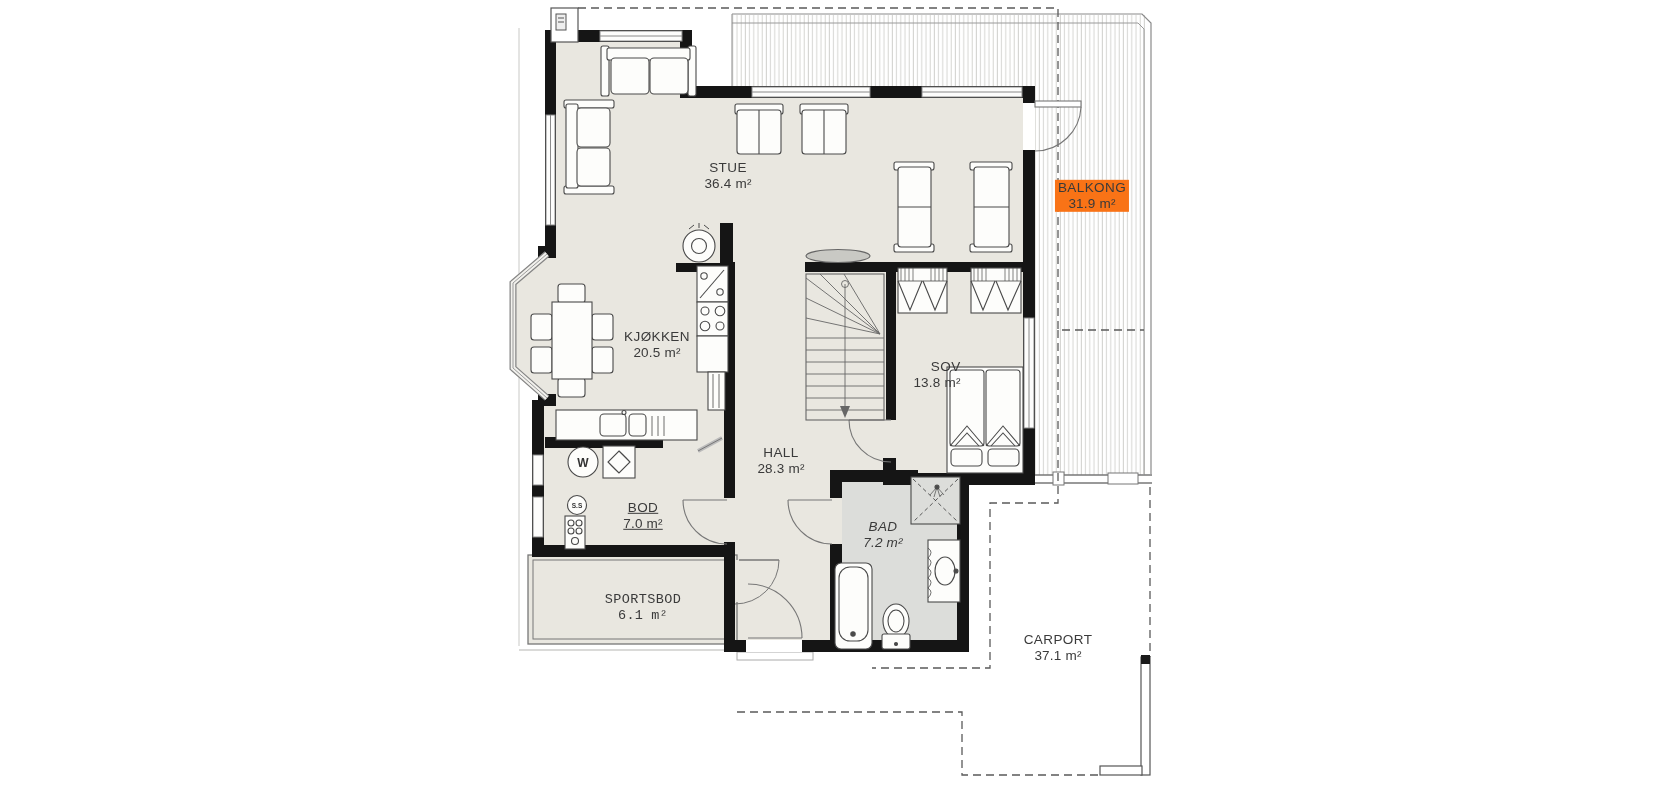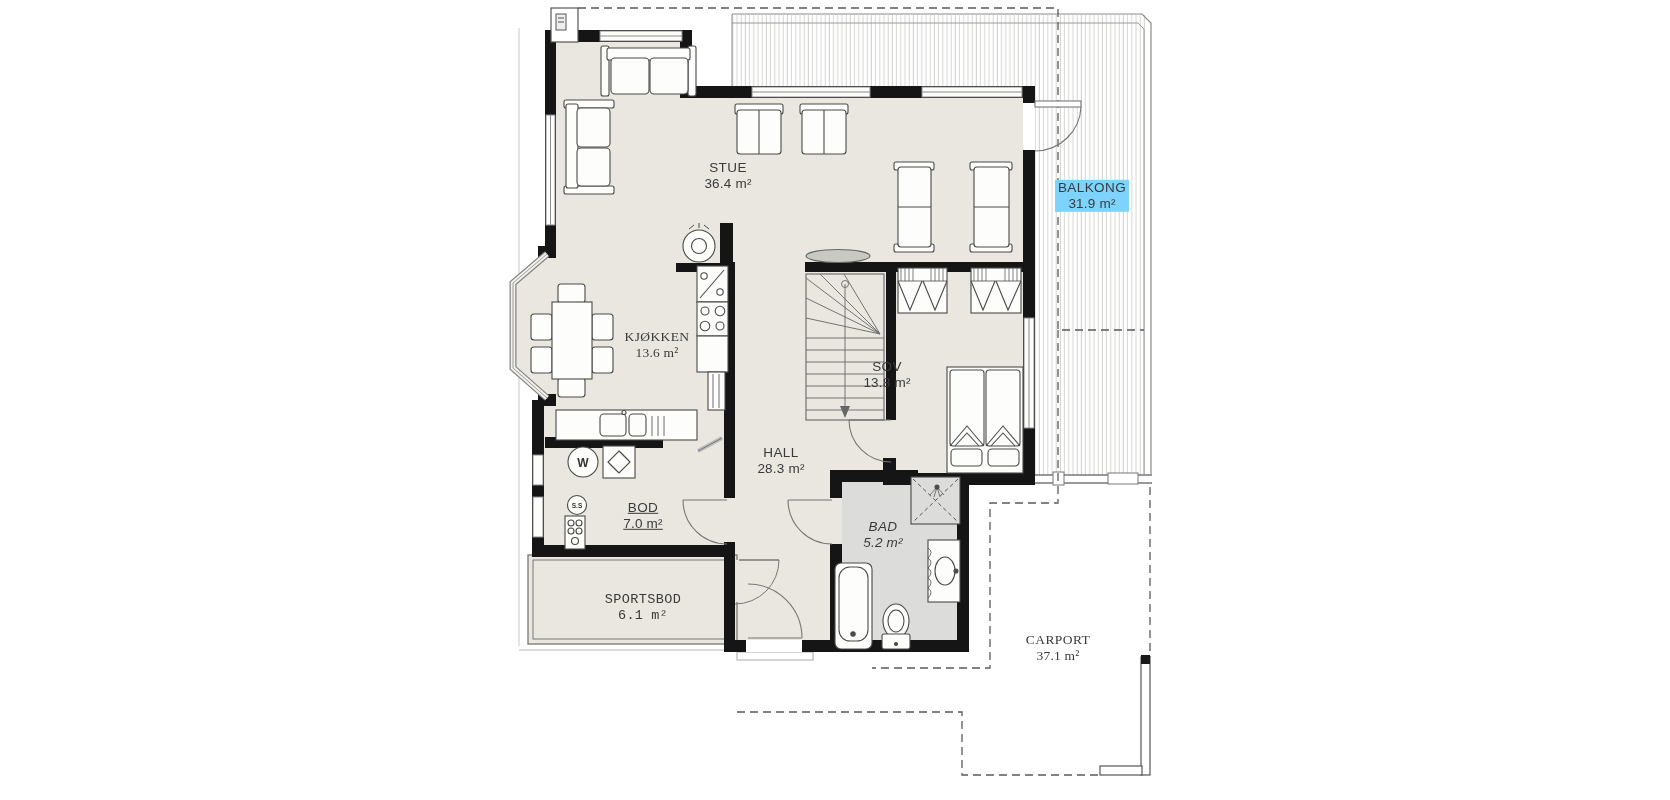--- a/index.html
+++ b/index.html
@@ -363,46 +363,46 @@
       <circle cx="579" cy="531" r="3" fill="none"></circle>
       <circle cx="575" cy="541" r="3.5" fill="none"></circle>
     </g>
   </g>
 </svg>
 
 <div class="room-label" style="left:728px;top:176px;">
   <span class="rname">STUE</span>
   <span class="rarea">36.4 m²</span>
 </div>
-<div class="room-label" style="left:657px;top:345px;font-family:Liberation Serif, serif;">
+<div class="room-label" style="left:657px;top:345px;">
   <span class="rname">KJØKKEN</span>
-  <span class="rarea">13.6 m²</span>
-</div>
-<div class="room-label" style="left:1092px;top:196px;background:#7dd3fc;padding:0 3px;">
+  <span class="rarea">20.5 m²</span>
+</div>
+<div class="room-label" style="left:1092px;top:196px;background:#f97316;padding:0 3px;">
   <span class="rname">BALKONG</span>
   <span class="rarea">31.9 m²</span>
 </div>
-<div class="room-label" style="left:887px;top:375px;">
+<div class="room-label" style="left:937px;top:375px;text-align:right;">
   <span class="rname">SOV</span>
   <span class="rarea">13.8 m²</span>
 </div>
 <div class="room-label" style="left:781px;top:461px;text-align:center;">
   <span class="rname">HALL</span>
   <span class="rarea">28.3 m²</span>
 </div>
 <div class="room-label" style="left:643px;top:516px;text-decoration:underline;">
   <span class="rname">BOD</span>
   <span class="rarea">7.0 m²</span>
 </div>
 <div class="room-label" style="left:883px;top:535px;font-style:italic;">
   <span class="rname">BAD</span>
-  <span class="rarea">5.2 m²</span>
+  <span class="rarea">7.2 m²</span>
 </div>
 <div class="room-label" style="left:643px;top:608px;font-family:Liberation Mono, monospace;">
   <span class="rname">SPORTSBOD</span>
   <span class="rarea">6.1 m²</span>
 </div>
-<div class="room-label" style="left:1058px;top:648px;font-family:Liberation Serif, serif;">
+<div class="room-label" style="left:1058px;top:648px;">
   <span class="rname">CARPORT</span>
   <span class="rarea">37.1 m²</span>
 </div>
 
 </div>
 
 </body></html>

